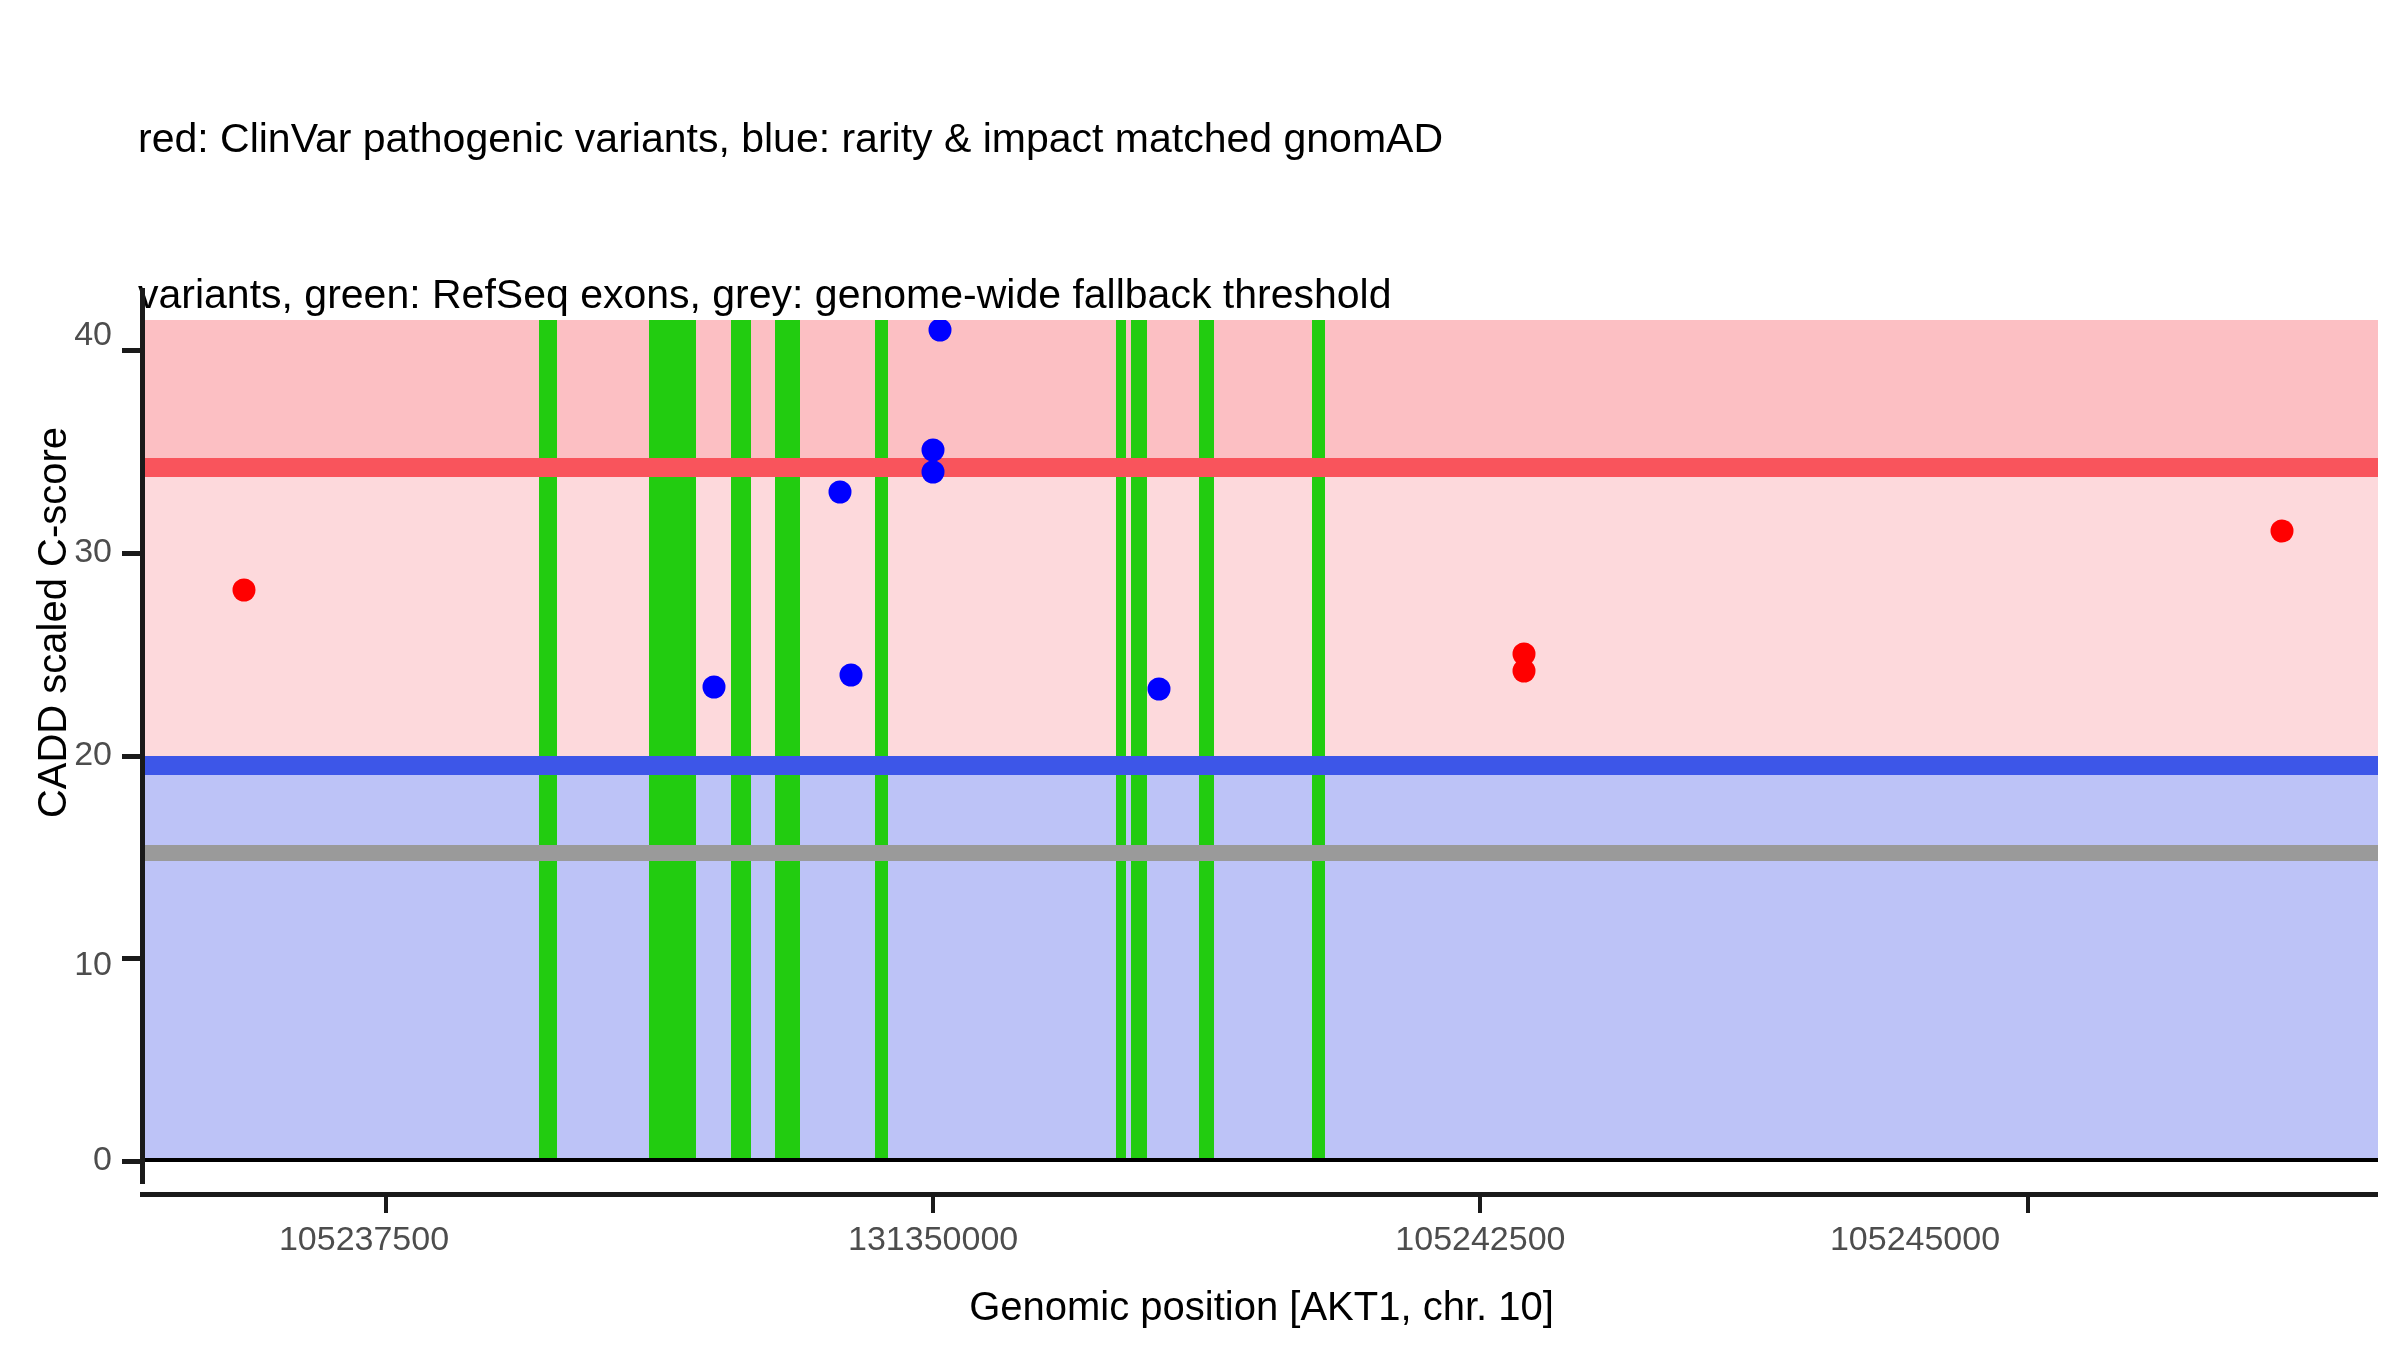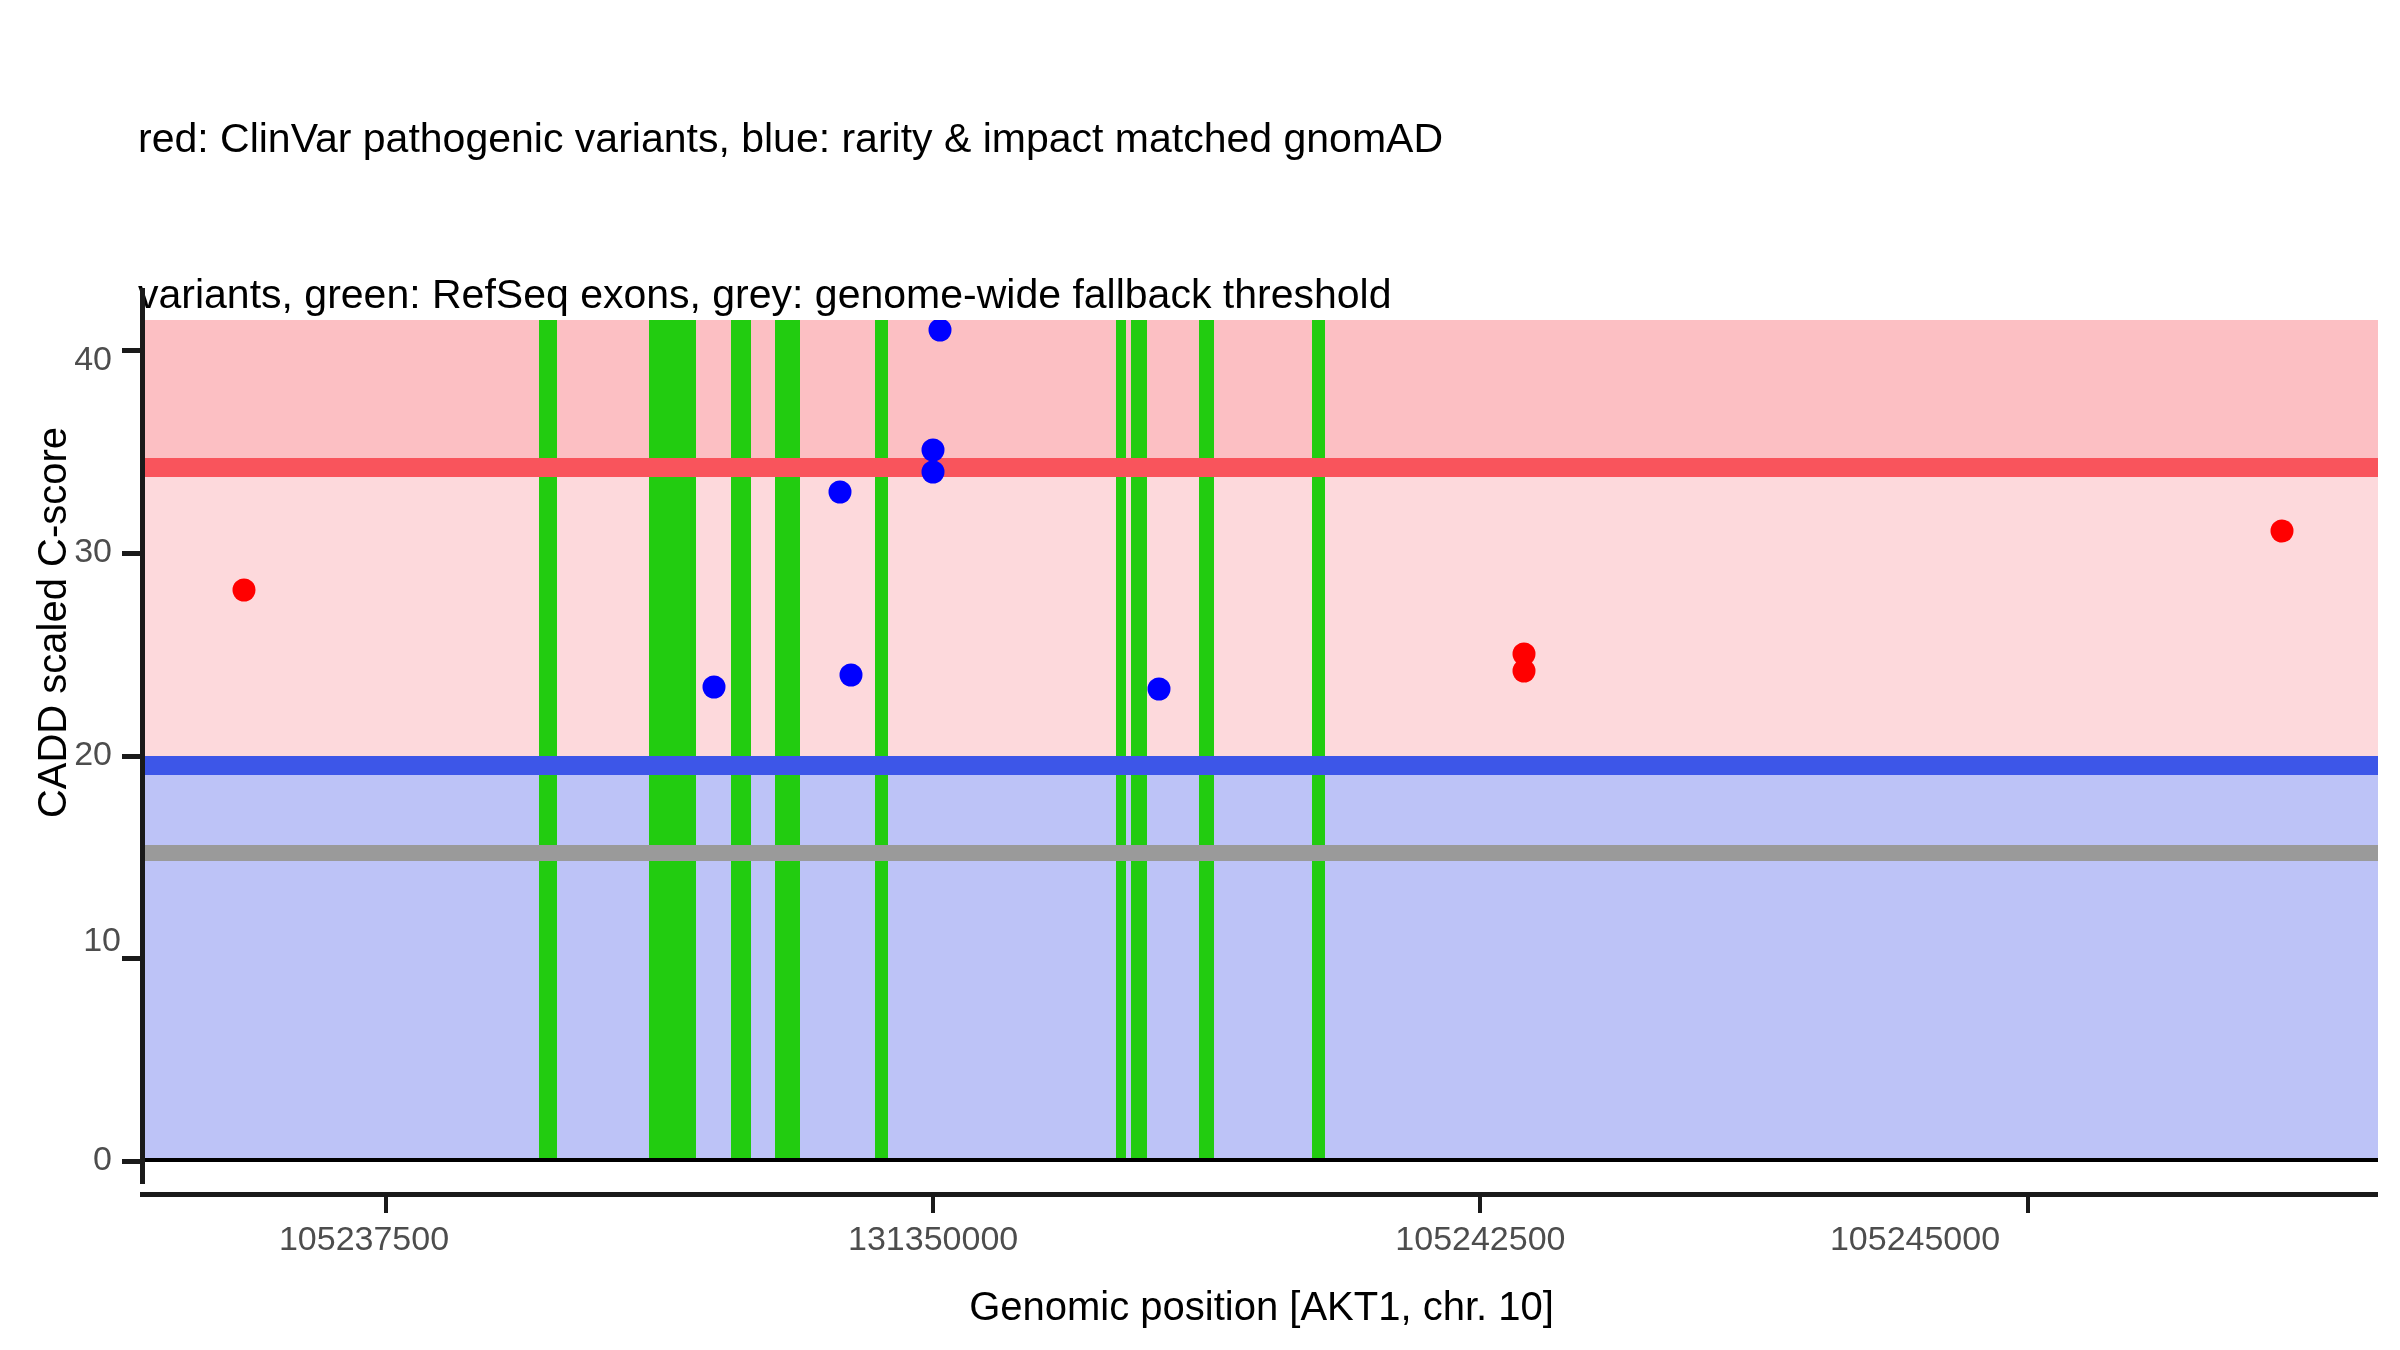--- a/index.html
+++ b/index.html
@@ -151,27 +151,27 @@
     </div>
 
   <div id="y-axis-line"></div>
   <div id="x-axis-line"></div>
   <div id="panel-bottom-line"></div>
 
   <div id="y-ticks">
       <div class="ytick-mark" style="top: 1159px;"></div>
       <div class="ylab-wrap" style="top: 1139px;">0</div>
       <div class="ytick-mark" style="top: 956.349px;"></div>
-      <div class="ylab-wrap" style="top: 920px; margin-left: 9px;">10</div>
+      <div class="ylab-wrap" style="top: 944px;">10</div>
       <div class="ytick-mark" style="top: 753.699px;"></div>
       <div class="ylab-wrap" style="top: 733.699px;">20</div>
       <div class="ytick-mark" style="top: 551.048px;"></div>
       <div class="ylab-wrap" style="top: 531.048px;">30</div>
       <div class="ytick-mark" style="top: 348.398px;"></div>
-      <div class="ylab-wrap" style="top: 339px;">40</div>
+      <div class="ylab-wrap" style="top: 314px;">40</div>
     </div>
 
   <div id="x-ticks">
       <div class="xtick-mark" style="left: 383.814px;"></div>
       <div class="xtick-label" style="left: 364px;">105237500</div>
       <div class="xtick-mark" style="left: 931.118px;"></div>
       <div class="xtick-label" style="left: 933.118px;">131350000</div>
       <div class="xtick-mark" style="left: 1478.42px;"></div>
       <div class="xtick-label" style="left: 1480.42px;">105242500</div>
       <div class="xtick-mark" style="left: 2025.73px;"></div>

